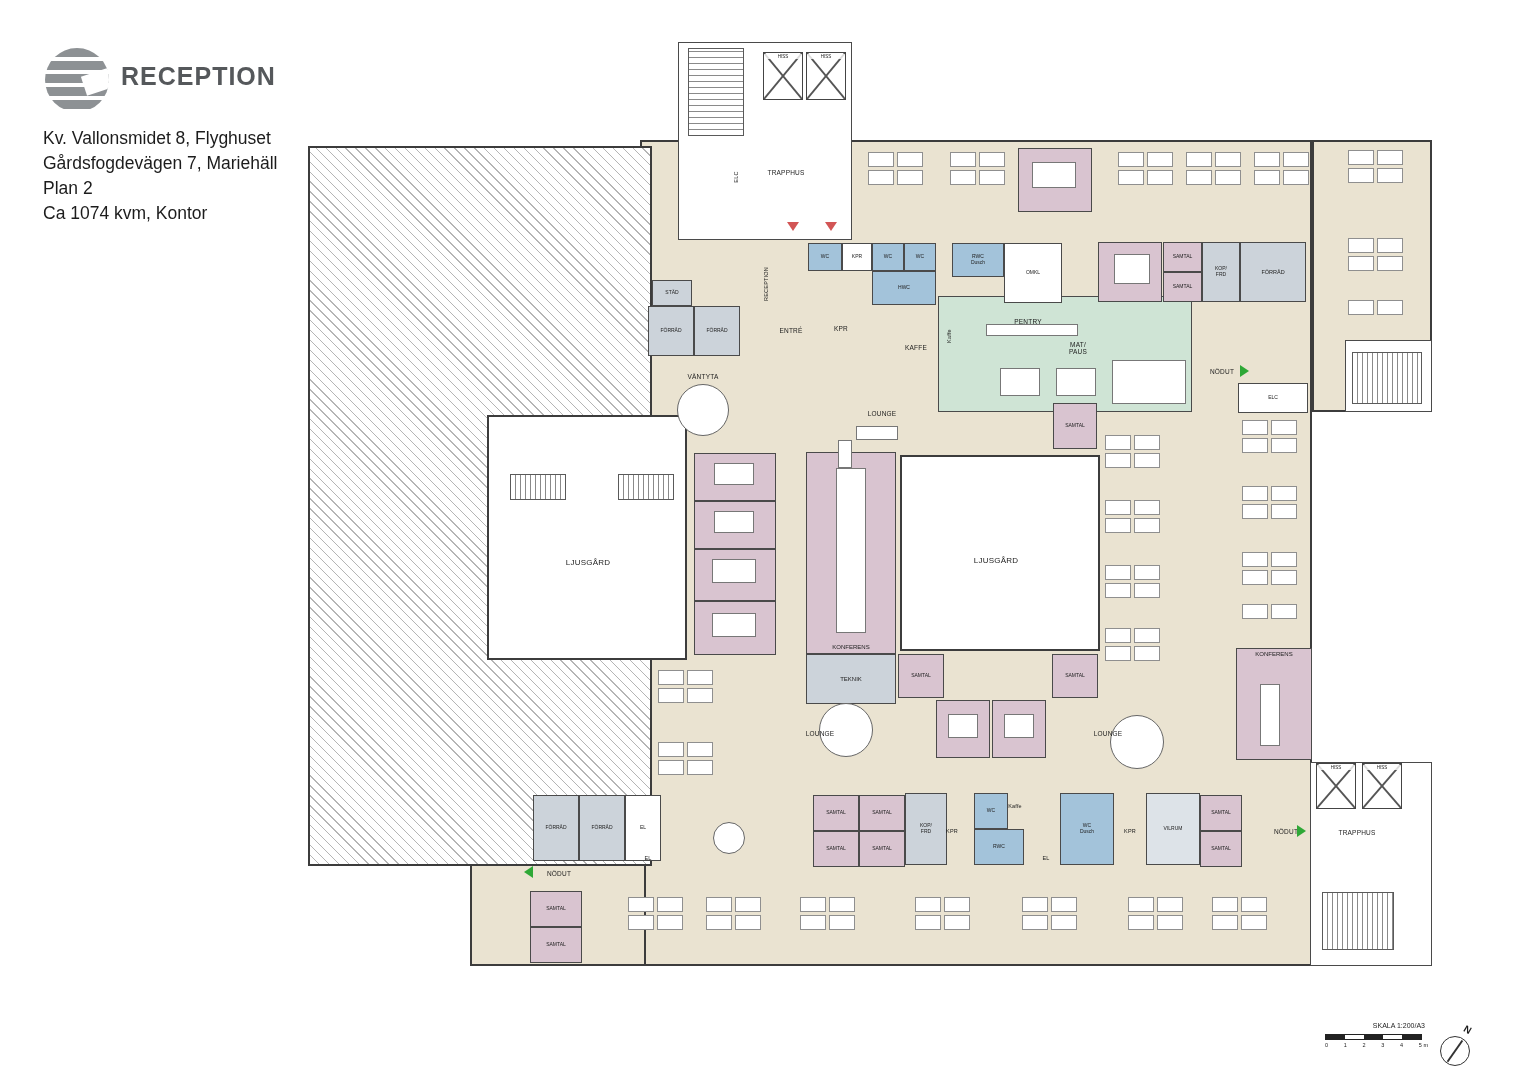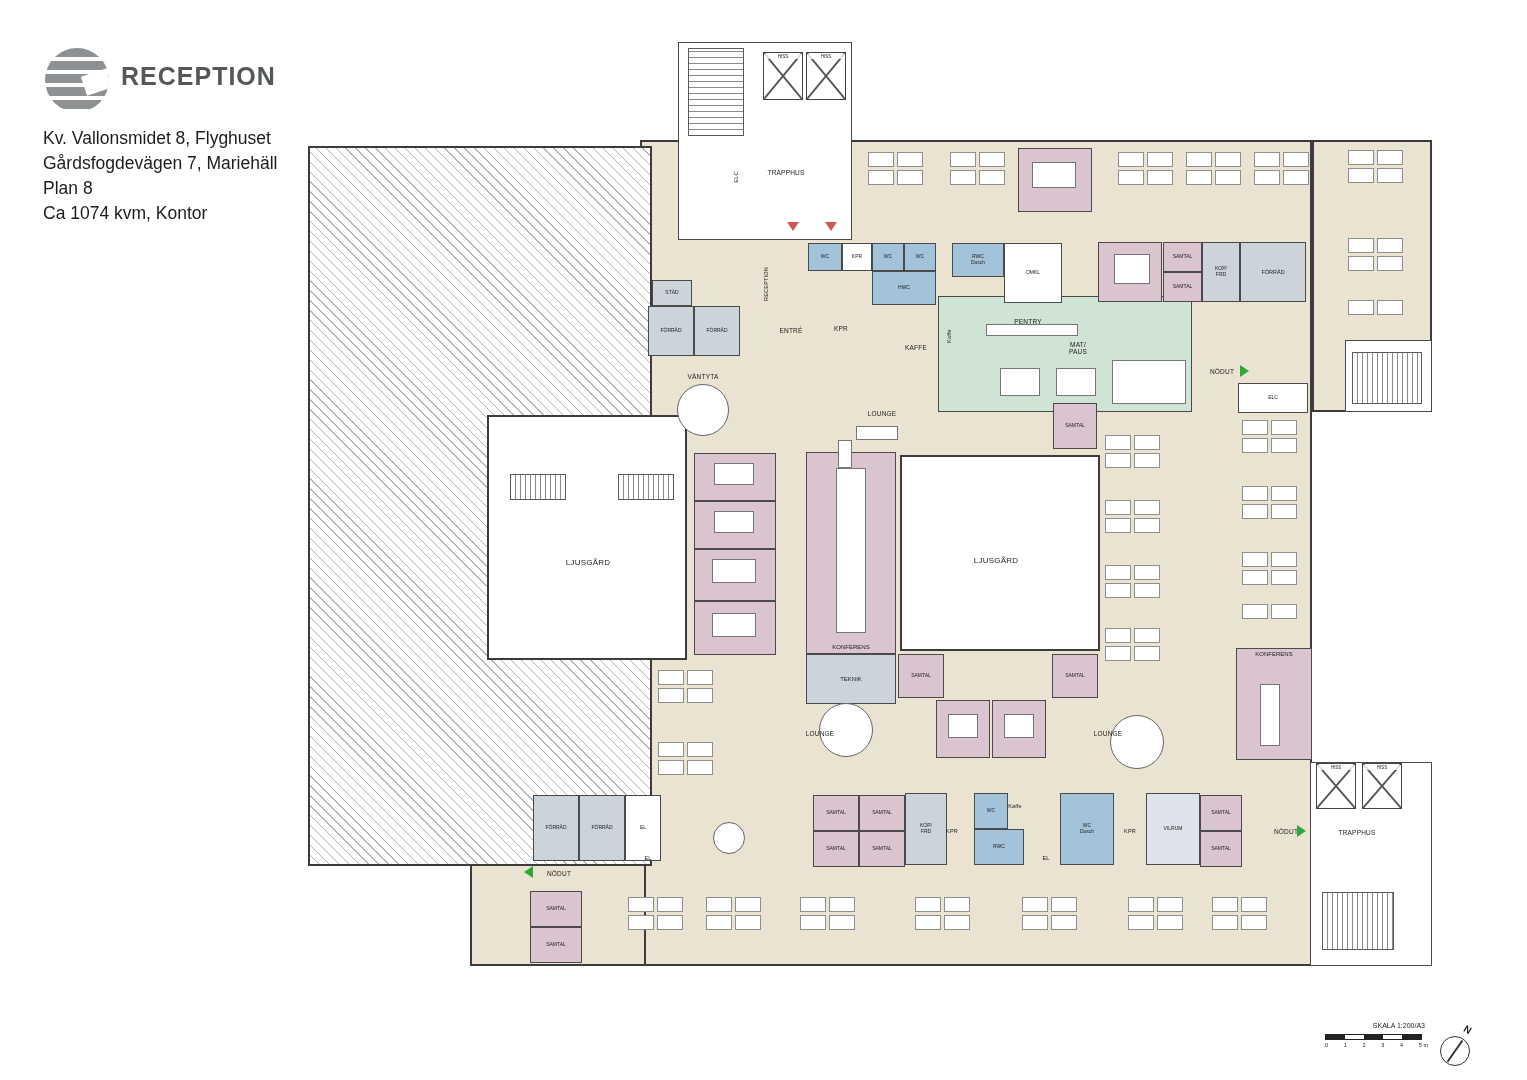--- a/index.html
+++ b/index.html
@@ -59,21 +59,21 @@
 <div class="page">
 
   <div class="hdr">
     <div class="logo">
         <div class="notch"></div>
       </div>
     <div class="brand">RECEPTION</div>
     <div class="addr">
       <div>Kv. Vallonsmidet 8, Flyghuset</div>
       <div>Gårdsfogdevägen 7, Mariehäll</div>
-      <div>Plan 8</div>
+      <div>Plan 2</div>
       <div>Ca 1074 kvm, Kontor</div>
     </div>
   </div>
 
   <div class="plan" id="plan">
       <div class="floor" style="left: 640px; top: 140px; width: 672px; height: 826px;"></div>
       <div class="floor" style="left: 1312px; top: 140px; width: 120px; height: 272px;"></div>
       <div class="floor" style="left: 470px; top: 790px; width: 176px; height: 176px;"></div>
       <div class="hatch" style="left: 308px; top: 146px; width: 344px; height: 720px;"></div>
       <div class="courtyard" style="left: 487px; top: 415px; width: 200px; height: 245px;"></div>

